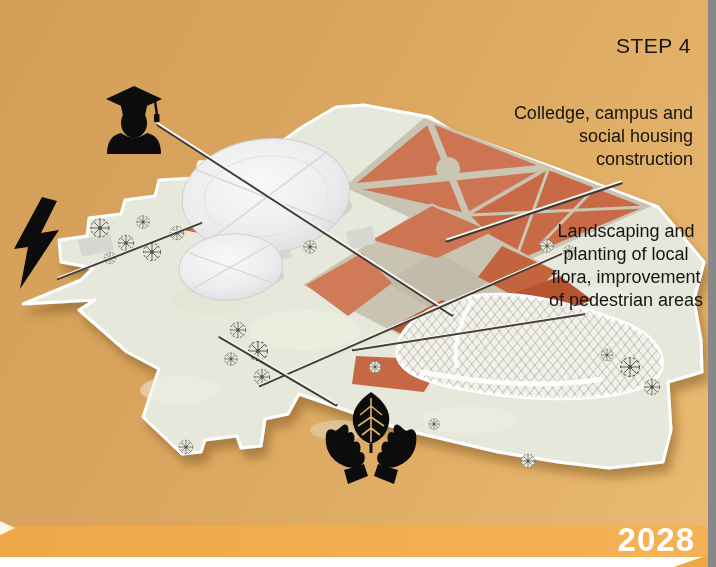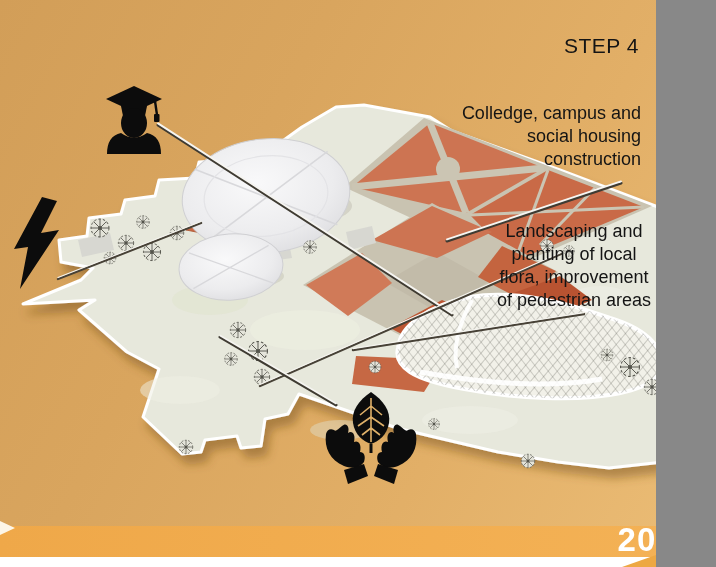--- a/index.html
+++ b/index.html
@@ -1,17 +1,17 @@
 <!DOCTYPE html>
 <html><head>
 <meta charset="utf-8">
 <style>
   html,body{margin:0;padding:0;background:#888;}
   .slide{
-    position:relative;width:656px;height:567px;overflow:hidden;
+    position:relative;width:708px;height:567px;overflow:hidden;
     background:linear-gradient(118deg,#d29e58 0%,#d9a55e 35%,#e2af67 70%,#eabb74 100%);
     font-family:"Liberation Sans", sans-serif;
   }
   .map-svg{position:absolute;left:0;top:0;width:716px;height:567px;}
   .step-label{
     position:absolute;top:34px;right:17px;color:#141414;
     font-size:21px;letter-spacing:.5px;font-weight:400;
   }
   .ann{color:#141414;position:absolute;white-space:pre-line;font-size:18px;line-height:23px;}
   .ann-college{top:102px;right:15px;text-align:right;}

